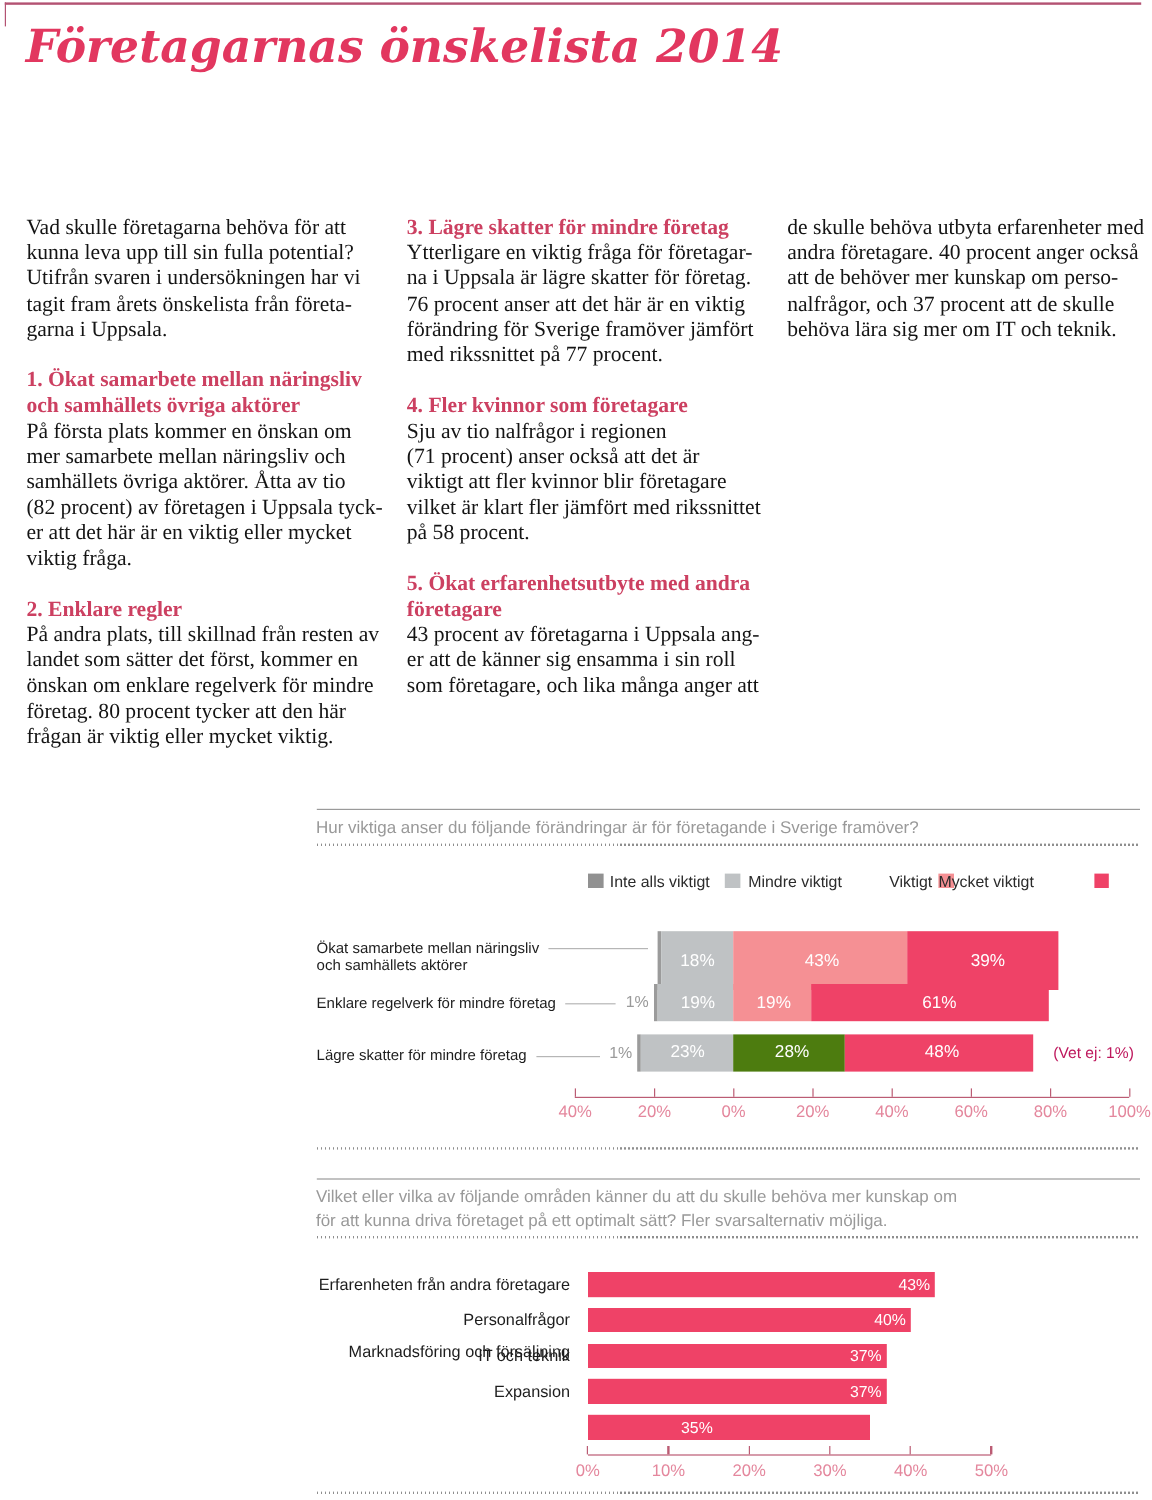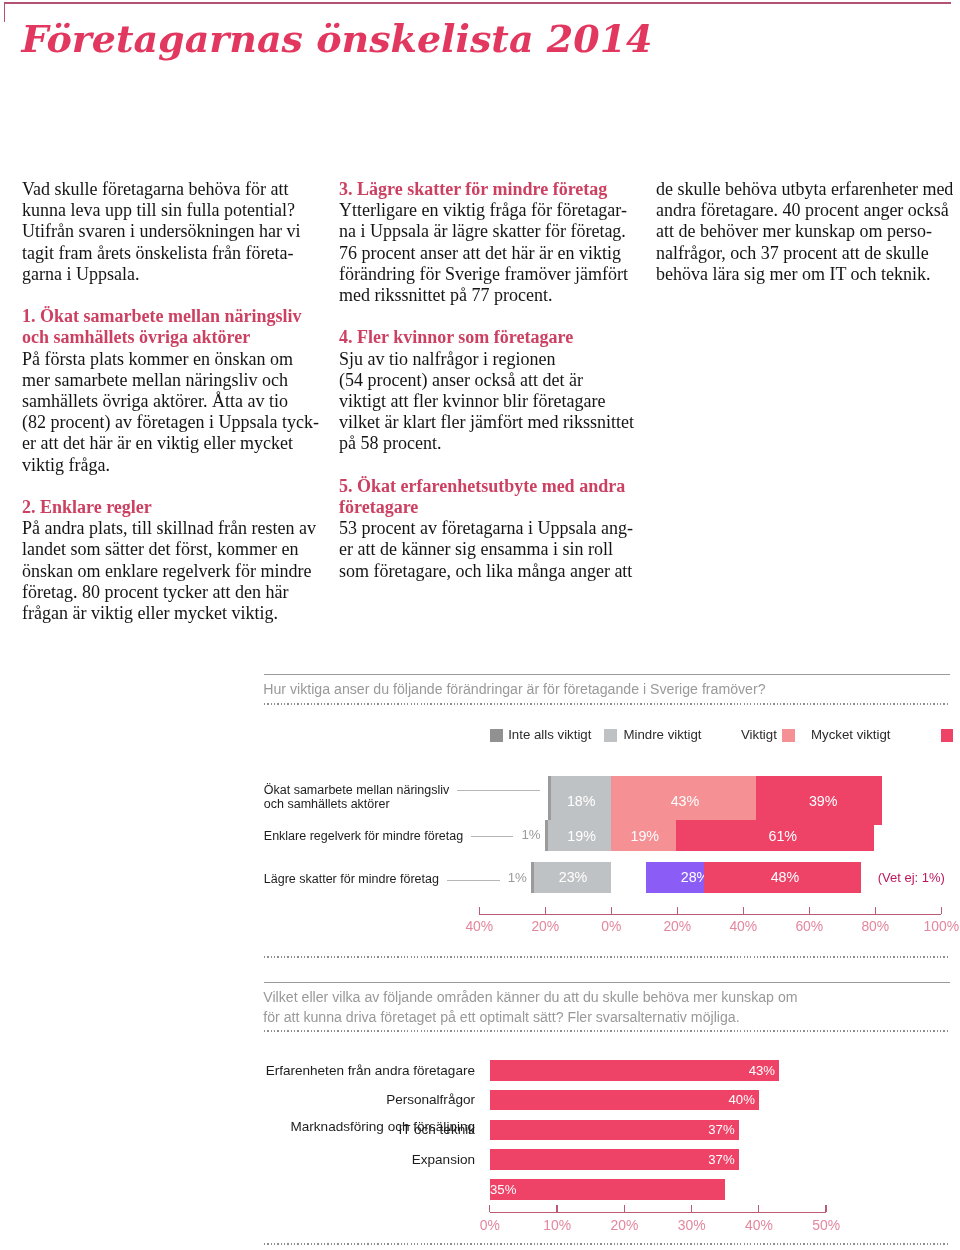--- a/index.html
+++ b/index.html
@@ -29,21 +29,21 @@
 
   
   .rule-solid{position:absolute;height:1px;background:#9a9a9a;}
   .rule-dotted{position:absolute;height:1.5px;
       background-image:repeating-linear-gradient(to right, #8e8e8e 0px, #8e8e8e 1.3px, rgba(255,255,255,0) 1.3px, rgba(255,255,255,0) 3.33px);}
   .q-title{position:absolute;font-family:"Liberation Sans",sans-serif;font-size:14.15px;
       line-height:19.4px;color:#999999;}
 
   
   .legend{position:absolute;font-family:"Liberation Sans",sans-serif;font-size:13.25px;color:#333;}
-  .legend-item{position:absolute;top:0;white-space:nowrap;display:flex;align-items:flex-end;}
+  .legend-item{position:absolute;top:0;white-space:nowrap;display:flex;align-items:center;}
   .sw{width:12.9px;height:12.8px;display:inline-block;}
   .legend-item .lbl{color:#2b2b2b;}
   .row-label{position:absolute;font-family:"Liberation Sans",sans-serif;font-size:12.5px;
       color:#1d1d1d;white-space:nowrap;}
   .leader{position:absolute;height:1px;background:#b6b6b6;}
   .outside-lbl{position:absolute;font-family:"Liberation Sans",sans-serif;font-size:13.3px;
       color:#9a9a9a;white-space:nowrap;}
   .note-lbl{position:absolute;font-family:"Liberation Sans",sans-serif;font-size:13px;
       color:#be185d;white-space:nowrap;}
   .seg{position:absolute;top:0;height:100%;}
@@ -115,32 +115,32 @@
         <div class="tline">76 procent anser att det här är en viktig</div>
         <div class="tline">förändring för Sverige framöver jämfört</div>
         <div class="tline">med rikssnittet på 77 procent.</div>
       </div>
       <div class="spacer"></div>
       <div class="blk-heading">
         <div class="tline">4. Fler kvinnor som företagare</div>
       </div>
       <div class="blk-body">
         <div class="tline">Sju av tio nalfrågor i regionen</div>
-        <div class="tline">(54 procent) anser också att det är</div>
+        <div class="tline">(71 procent) anser också att det är</div>
         <div class="tline">viktigt att fler kvinnor blir företagare</div>
         <div class="tline">vilket är klart fler jämfört med rikssnittet</div>
         <div class="tline">på 58 procent.</div>
       </div>
       <div class="spacer"></div>
       <div class="blk-heading">
         <div class="tline">5. Ökat erfarenhetsutbyte med andra</div>
         <div class="tline">företagare</div>
       </div>
       <div class="blk-body">
-        <div class="tline">53 procent av företagarna i Uppsala ang-</div>
+        <div class="tline">43 procent av företagarna i Uppsala ang-</div>
         <div class="tline">er att de känner sig ensamma i sin roll</div>
         <div class="tline">som företagare, och lika många anger att</div>
       </div>
     </div>
     <div class="col col-3">
       <div class="blk-body">
         <div class="tline">de skulle behöva utbyta erfarenheter med</div>
         <div class="tline">andra företagare. 40 procent anger också</div>
         <div class="tline">att de behöver mer kunskap om perso-</div>
         <div class="tline">nalfrågor, och 37 procent att de skulle</div>
@@ -158,21 +158,21 @@
           <span class="lbl">Inte alls viktigt</span>
         </div>
       <div class="legend-item" style="left:604.1px;">
           <span class="sw" style="background:#bfc2c4;margin-right:6.5px;"></span>
           <span class="lbl">Mindre viktigt</span>
         </div>
       <div class="legend-item" style="left:741px;">
           <span class="lbl">Viktigt</span>
           <span class="sw" style="background:#f59094;margin-left:5px;"></span>
         </div>
-      <div class="legend-item" style="left:811px;gap:44px;">
+      <div class="legend-item" style="left:782px;gap:44px;">
           <span class="lbl">Mycket viktigt</span>
           <span class="sw" style="background:#ef4267;margin-left:6px;"></span>
         </div>
     </div>
     <div class="bar-row" style="left:548.2px;top:776.3px;width:333.9px;height:49px;">
       <div class="seg" style="left:0.0px;width:3.3px;background:#9b9b9b;">
           <span class="v" style="transform:translate(0.0px,-50.5%);"></span>
         </div>
       <div class="seg" style="left:3.3px;width:59.7px;background:#bfc2c4;">
           <span class="v" style="transform:translate(-0.1px,-50.5%);">18%</span>
@@ -208,21 +208,21 @@
     </div>
     <div class="outside-lbl" style="left:521.4px;top:826.5px;">1%</div>
     <div class="leader" style="left:471.2px;top:836.0px;width:42.2px;"></div>
     <div class="bar-row" style="left:531.4px;top:861.9px;width:330.1px;height:31.0px;">
       <div class="seg" style="left:0.0px;width:2.9px;background:#9b9b9b;">
           <span class="v" style="transform:translate(0.0px,-50.5%);"></span>
         </div>
       <div class="seg" style="left:2.9px;width:76.5px;background:#bfc2c4;">
           <span class="v" style="transform:translate(0.5px,-50.5%);">23%</span>
         </div>
-      <div class="seg" style="left:79.4px;width:93.7px;background:#8b5cf6;margin-left:35px;">
+      <div class="seg" style="left:79.4px;width:93.7px;background:#4d7c0f;">
           <span class="v" style="transform:translate(2.4px,-50.5%);">28%</span>
         </div>
       <div class="seg" style="left:173.1px;width:157.0px;background:#ef4267;">
           <span class="v" style="transform:translate(2.0px,-50.5%);">48%</span>
         </div>
     </div>
     <div class="row-label" style="left:263.8px;top:872.3px;line-height:14.3px;">
       <div>Lägre skatter för mindre företag</div>
     </div>
     <div class="outside-lbl" style="left:507.7px;top:870.1px;">1%</div>
@@ -260,21 +260,21 @@
     <div class="c2-bar" style="left:489.8px;top:1089.9px;width:269.1px;height:20.4px;"></div>
     <div class="c2-val" style="left:489.8px;top:1092.3px;width:265.1px;text-align:right;">40%</div>
     <div class="c2-label" style="left:255.0px;top:1092.3px;width:220.0px;">Personalfrågor</div>
     <div class="c2-bar" style="left:489.8px;top:1119.8px;width:248.9px;height:20.4px;"></div>
     <div class="c2-val" style="left:489.8px;top:1122.2px;width:244.9px;text-align:right;">37%</div>
     <div class="c2-label" style="left:255.0px;top:1122.2px;width:220.0px;">IT och teknik</div>
     <div class="c2-bar" style="left:489.8px;top:1149.3px;width:248.9px;height:20.4px;"></div>
     <div class="c2-val" style="left:489.8px;top:1151.7px;width:244.9px;text-align:right;">37%</div>
     <div class="c2-label" style="left:255.0px;top:1151.7px;width:220.0px;">Expansion</div>
     <div class="c2-bar" style="left:489.8px;top:1179.4px;width:235.5px;height:20.4px;"></div>
-    <div class="c2-val" style="left:490px;top:1181.8px;width:231.5px;text-align:left;">35%</div>
+    <div class="c2-val" style="left:465px;top:1181.8px;width:231.5px;text-align:center;">35%</div>
     <div class="c2-label" style="left:255.0px;top:1119px;width:220.0px;">Marknadsföring och försäljning</div>
     <div class="axis-line" style="left:489.8px;top:1212.0px;width:336.4px;"></div>
     <div class="axis-tick" style="left:489.0px;top:1205.0px;"></div>
     <div class="axis-lbl" style="left:449.8px;top:1216.5px;width:80px;">0%</div>
     <div class="axis-tick" style="left:556.3px;top:1205.0px;"></div>
     <div class="axis-lbl" style="left:517.1px;top:1216.5px;width:80px;">10%</div>
     <div class="axis-tick" style="left:623.6px;top:1205.0px;"></div>
     <div class="axis-lbl" style="left:584.4px;top:1216.5px;width:80px;">20%</div>
     <div class="axis-tick" style="left:690.8px;top:1205.0px;"></div>
     <div class="axis-lbl" style="left:651.6px;top:1216.5px;width:80px;">30%</div>

